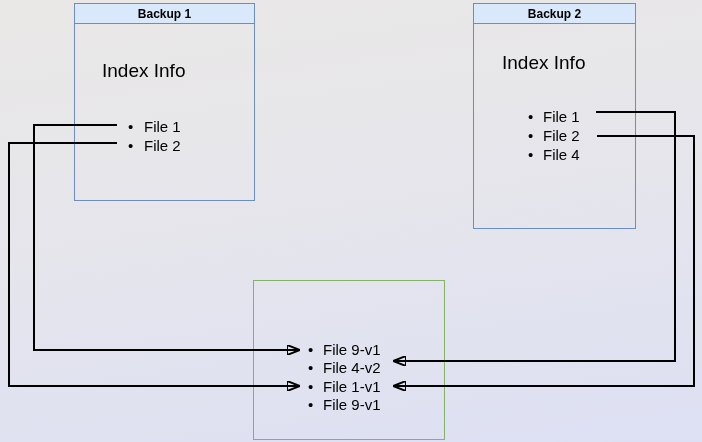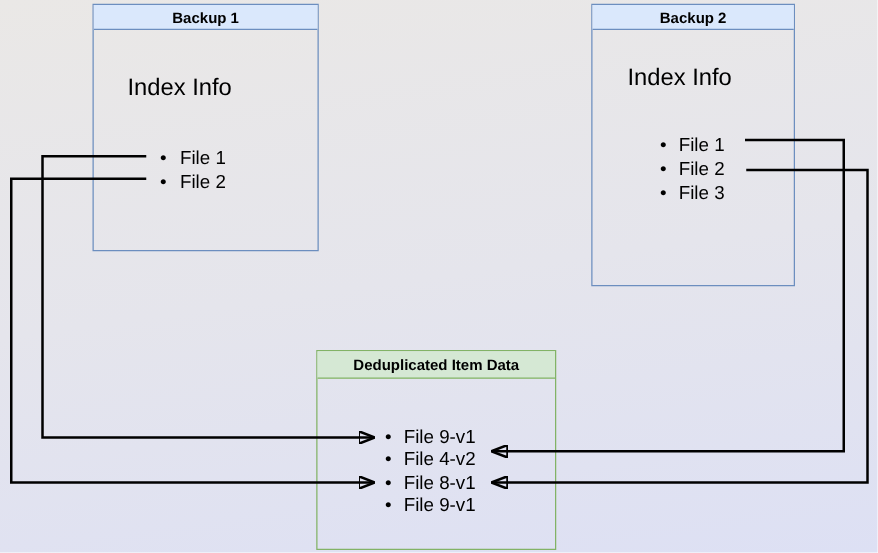--- a/index.html
+++ b/index.html
@@ -83,32 +83,29 @@
   </div>
 
   <div class="node blue" id="backup2">
     <div class="header">
       <span>Backup 2</span>
     </div>
     <span class="subtitle">Index Info</span>
     <ul class="files">
       <li>File 1</li>
       <li>File 2</li>
-      <li>File 3</li>
+      <li>File 4</li>
     </ul>
   </div>
 
   <div class="node green" id="dedup">
-    <div class="header">
-      <span>Deduplicated Item Data</span>
-    </div>
     <ul class="files">
       <li>File 9-v1</li>
       <li>File 4-v2</li>
-      <li>File 8-v1</li>
+      <li>File 1-v1</li>
       <li>File 9-v1</li>
     </ul>
   </div>
 
   <svg class="wires" viewBox="0 0 702 442" xmlns="http://www.w3.org/2000/svg">
     <defs>
       <marker id="ah" markerWidth="13" markerHeight="10" refX="12" refY="5" orient="auto" markerUnits="userSpaceOnUse">
         <path d="M0,0 L13,5 L0,10 Z" fill="#000" stroke="none"></path>
       </marker>
     </defs>

